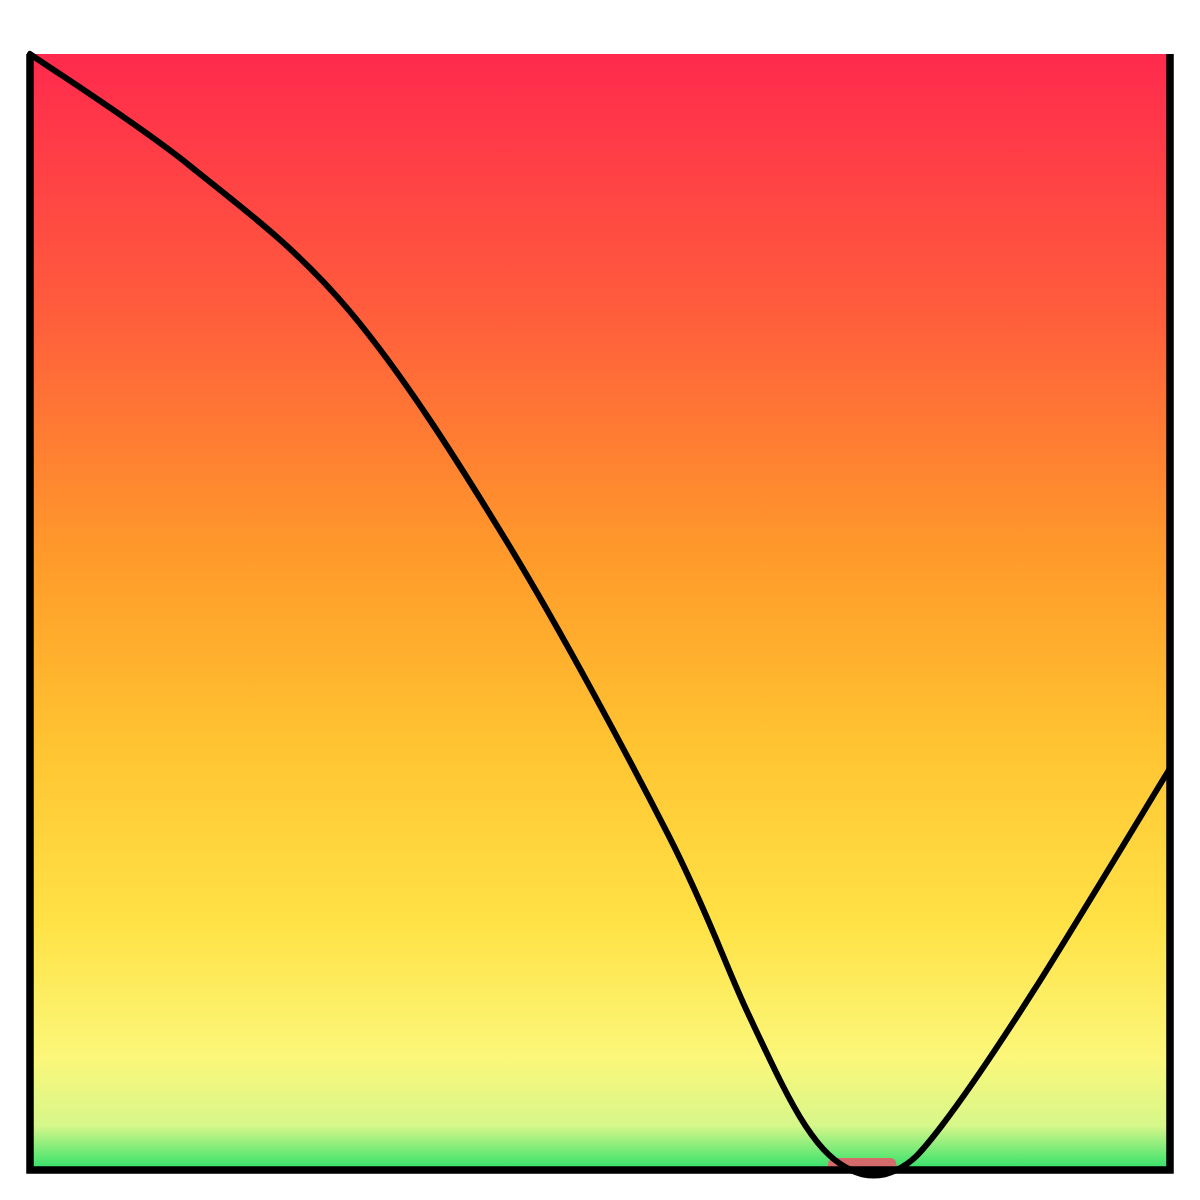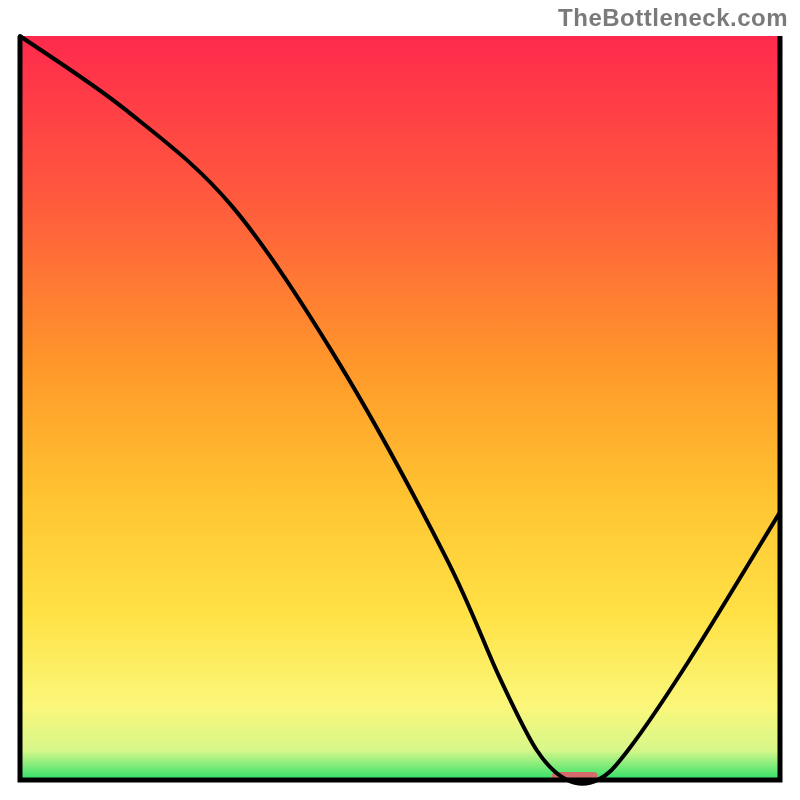--- a/index.html
+++ b/index.html
@@ -33,21 +33,20 @@
     width: 800px;
     height: 800px;
     display: block;
   }
 </style>
 </head>
 <body>
 
 <div class="container">
 
-  <div class="watermark">TheBottleneck.com</div>
 
   <svg class="chart" viewBox="0 0 800 800">
     <defs>
       <linearGradient id="bgGrad" x1="0" y1="0" x2="0" y2="1">
           <stop offset="0%" stop-color="#ff2a4d"></stop>
           <stop offset="22%" stop-color="#ff5a3d"></stop>
           <stop offset="45%" stop-color="#ff9a2a"></stop>
           <stop offset="62%" stop-color="#ffc431"></stop>
           <stop offset="78%" stop-color="#ffe246"></stop>
           <stop offset="90%" stop-color="#fbf77a"></stop>

